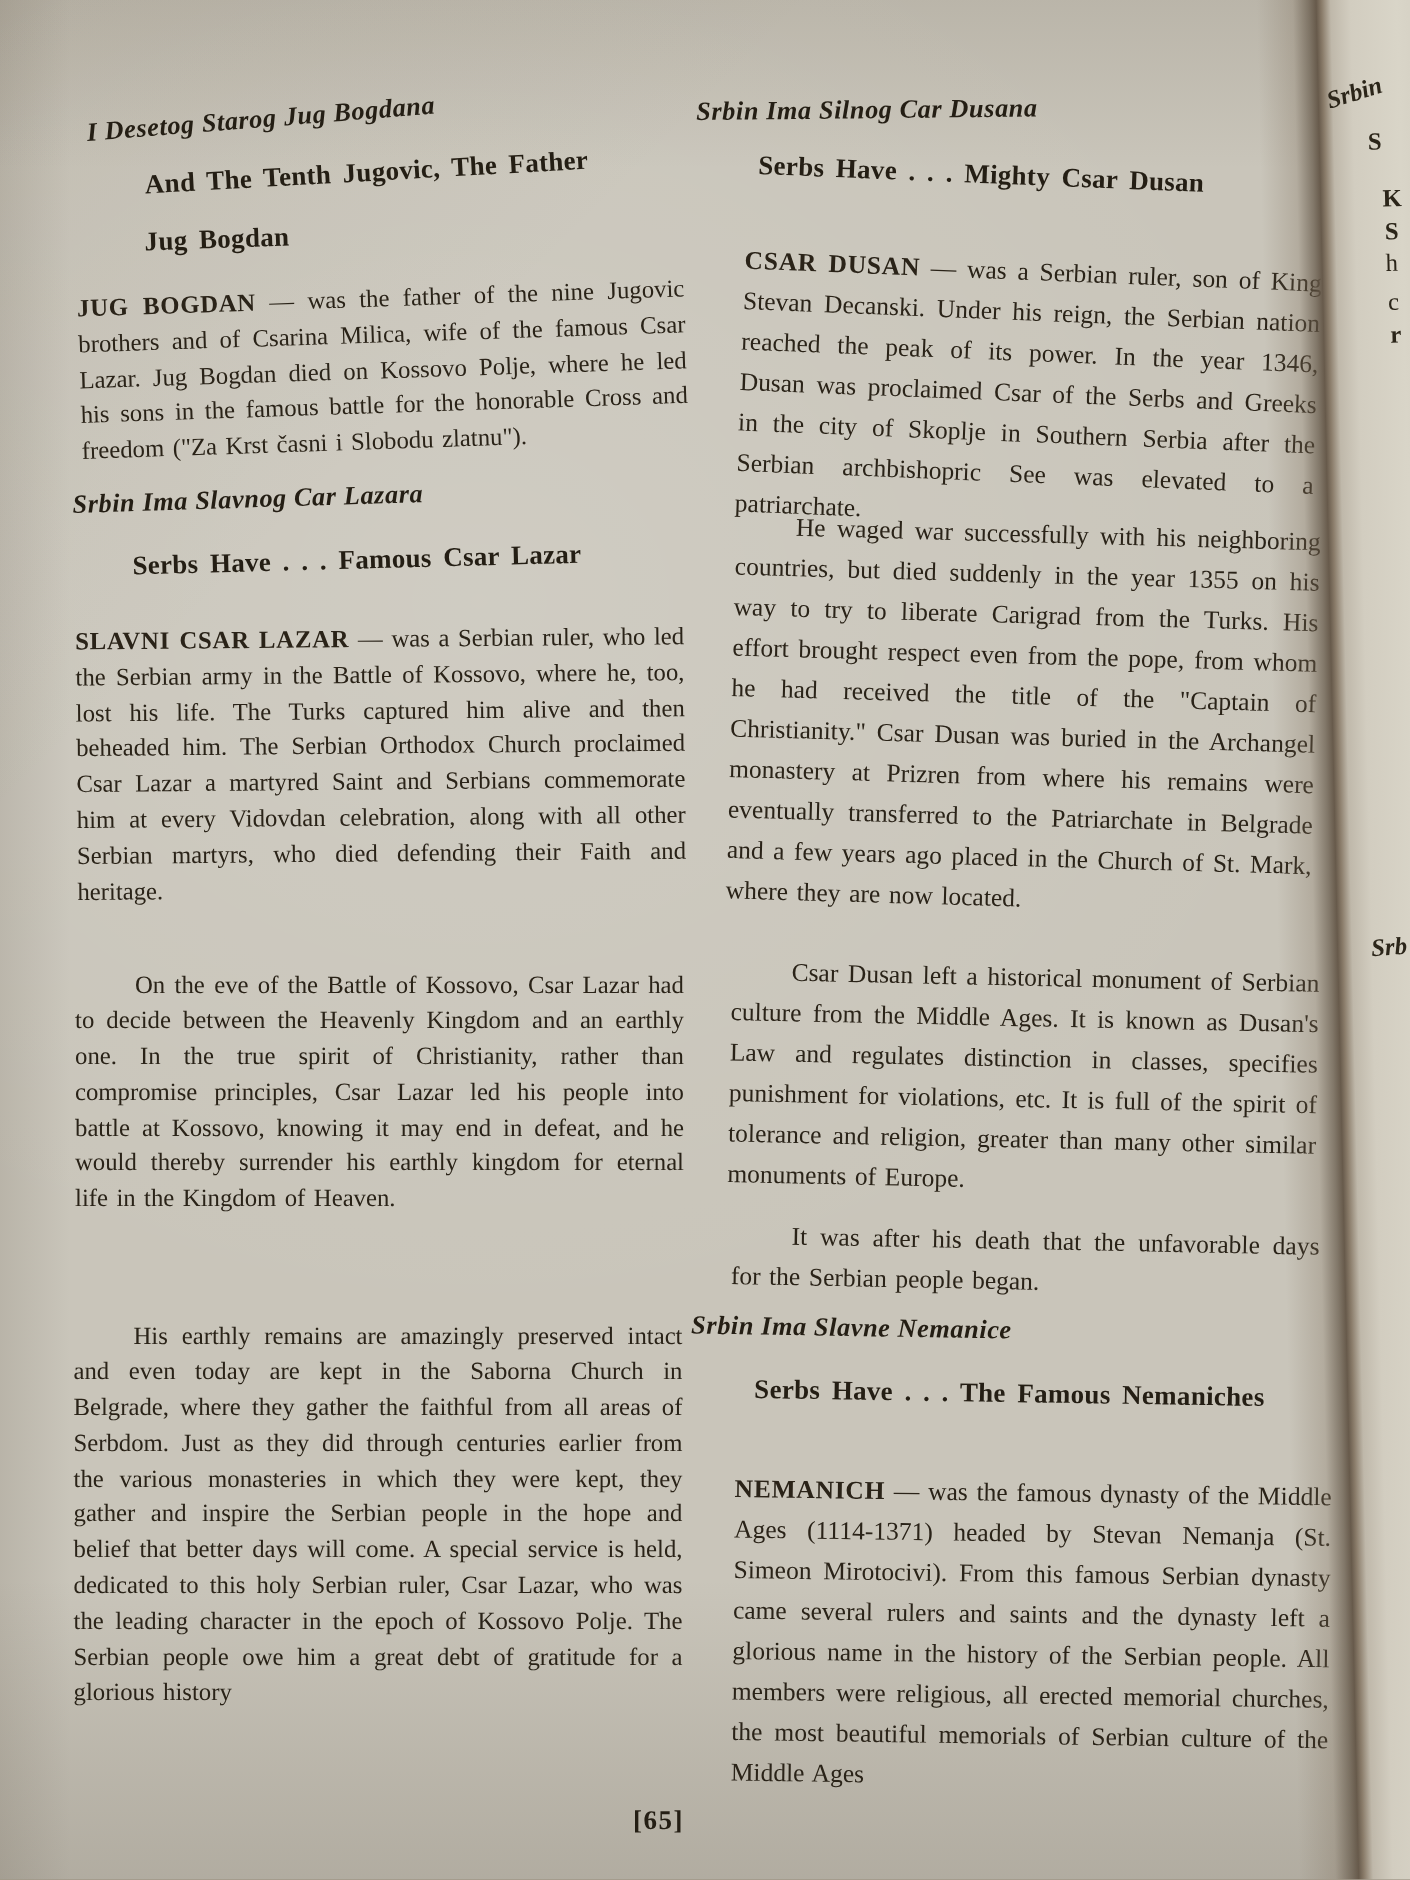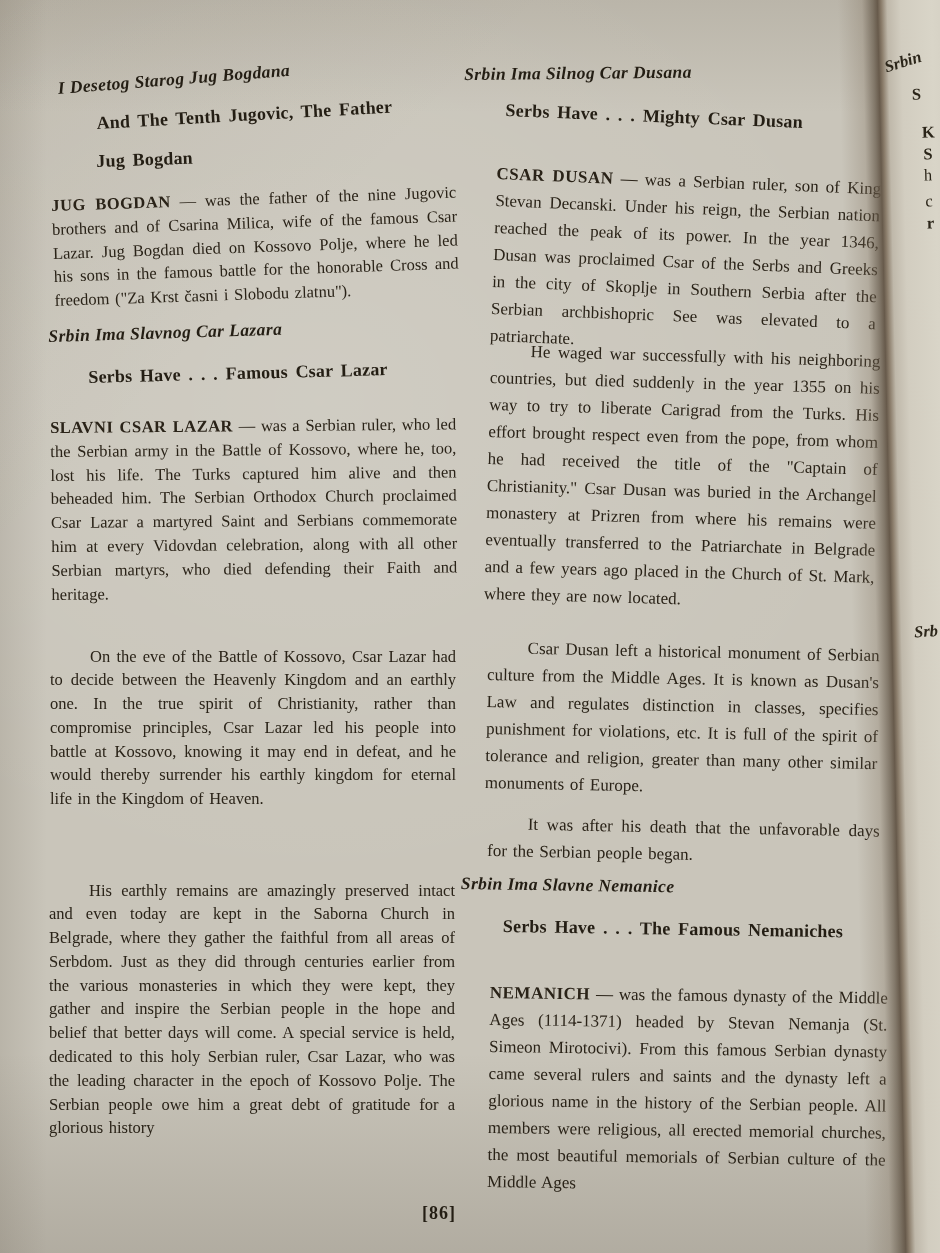--- a/index.html
+++ b/index.html
@@ -74,21 +74,21 @@
     <p class="tb para" style="left:497px;top:143px;width:385px;transform:rotate(2.3deg);transform-origin:left top;"><span class="lead">CSAR DUSAN</span> <span>— was a Serbian ruler, son of King Stevan Decanski. Under his reign, the Serbian nation reached the peak of its power. In the year 1346, Dusan was proclaimed Csar of the Serbs and Greeks in the city of Skoplje in Southern Serbia after the Serbian archbishopric See was elevated to a patriarchate.</span></p>
     <p class="tb para indent" style="left:491px;top:320px;width:390px;transform:rotate(1.6deg);transform-origin:left top;">He waged war successfully with his neighboring countries, but died suddenly in the year 1355 on his way to try to liberate Carigrad from the Turks. His effort brought respect even from the pope, from whom he had received the title of the "Captain of Christianity." Csar Dusan was buried in the Archangel monastery at Prizren from where his remains were eventually transferred to the Patriarchate in Belgrade and a few years ago placed in the Church of St. Mark, where they are now located.</p>
     <p class="tb para indent" style="left:488px;top:617px;width:392px;transform:rotate(1.2deg);transform-origin:left top;">Csar Dusan left a historical monument of Serbian culture from the Middle Ages. It is known as Dusan's Law and regulates distinction in classes, specifies punishment for violations, etc. It is full of the spirit of tolerance and religion, greater than many other similar monuments of Europe.</p>
     <p class="tb para indent" style="left:488px;top:793px;width:392px;transform:rotate(1.1deg);transform-origin:left top;">It was after his death that the unfavorable days for the Serbian people began.</p>
 
     <div class="tb serb-title" style="left:461px;top:873px;transform:rotate(0.9deg);transform-origin:left top;">Srbin Ima Slavne Nemanice</div>
     <div class="tb eng-title" style="left:503px;top:916px;transform:rotate(0.9deg);transform-origin:left top;">Serbs Have . . . The Famous Nemaniches</div>
     <p class="tb para" style="left:490px;top:962px;width:398px;transform:rotate(0.8deg);transform-origin:left top;"><span class="lead">NEMANICH</span> <span>— was the famous dynasty of the Middle Ages (1114-1371) headed by Stevan Nemanja (St. Simeon Mirotocivi). From this famous Serbian dynasty came several rulers and saints and the dynasty left a glorious name in the history of the Serbian people. All members were religious, all erected memorial churches, the most beautiful memorials of Serbian culture of the Middle Ages</span></p>
   </div>
 
-  <div class="tb footer-num" style="left:422px;top:1203px;">[86]</div>
+  <div class="tb footer-num" style="left:422px;top:1203px;">[65]</div>
 
   <div class="edge-wrap">
     <span class="frag frag-it" style="left:45px;top:82px;transform:rotate(-16deg);">Srbin</span>
     <span class="frag frag-b" style="left:72px;top:115px;">S</span>
     <span class="frag frag-b" style="left:81px;top:153px;">K</span>
     <span class="frag frag-b" style="left:82px;top:175px;">S</span>
     <span class="frag frag-n" style="left:82px;top:196px;">h</span>
     <span class="frag frag-n" style="left:83px;top:222px;">c</span>
     <span class="frag frag-b" style="left:84px;top:244px;">r</span>
     <span class="frag frag-it" style="left:62px;top:652px;transform:rotate(-3deg);">Srb</span>

